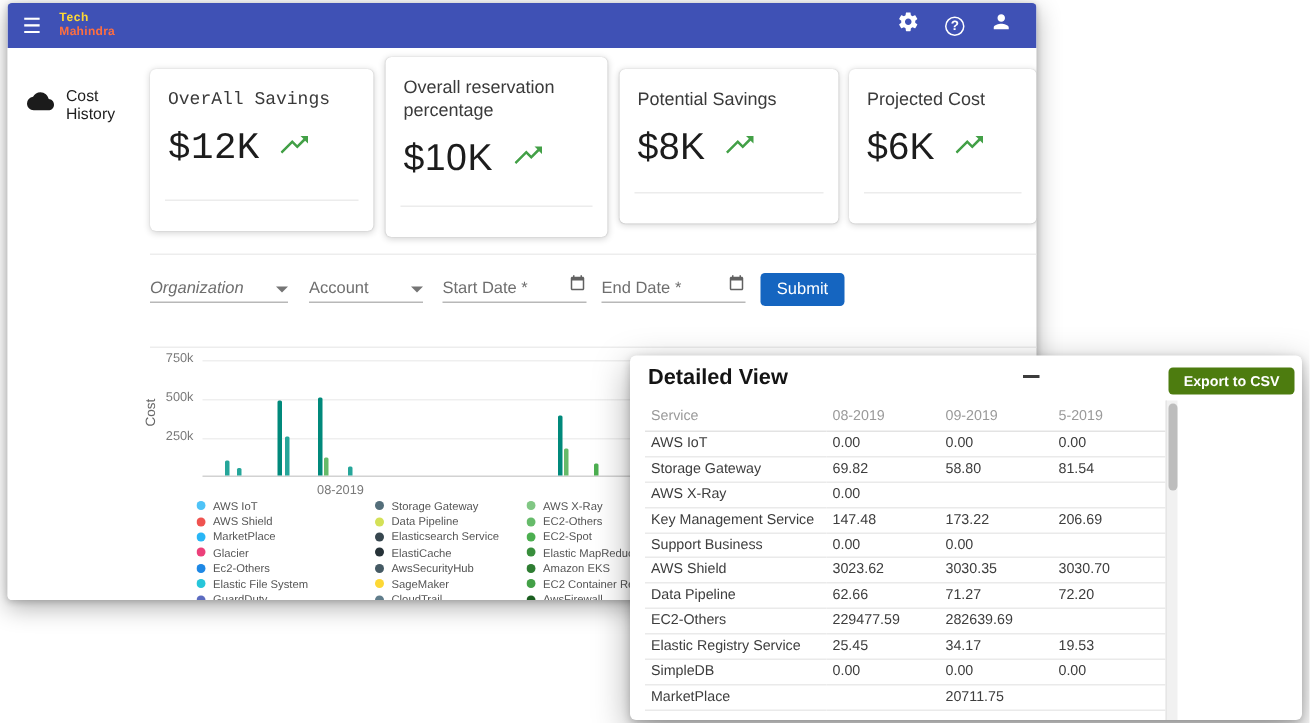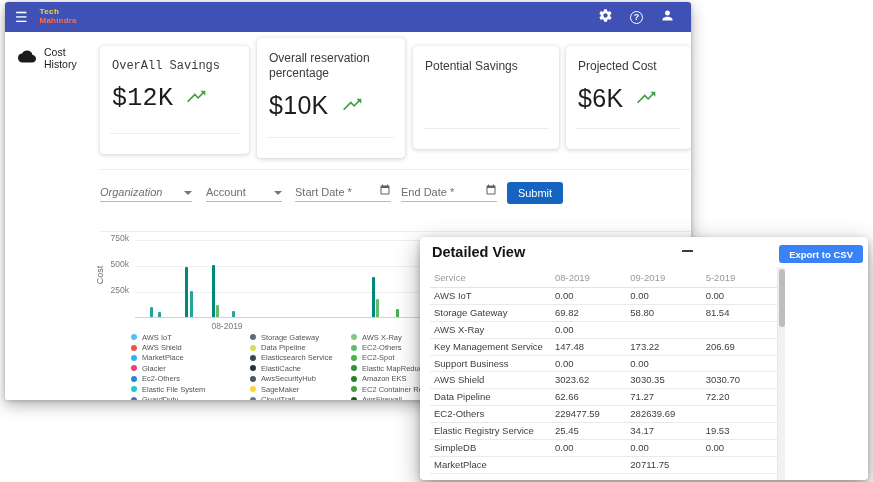--- a/index.html
+++ b/index.html
@@ -24,21 +24,21 @@
   .logo-top { font-size:8px; font-weight:bold; color:#fdd835; letter-spacing:.4px; }
   .logo-bottom { font-size:8px; font-weight:bold; color:#ff6e40; letter-spacing:.2px; }
   .appbar-right { margin-left:auto; display:flex; align-items:center; gap:17px; padding-right:6px; }
   .appbar-right > * { cursor:pointer; }
   .help-circle {
     width:13px; height:13px; border:1.5px solid #fff; border-radius:50%;
     font-size:9px; font-weight:bold; display:flex; align-items:center; justify-content:center;
   }
 
   .sidebar { position:absolute; left:0; top:30px; width:95px; bottom:0; background:#fff; }
-  .sidebar-item { display:flex; align-items:center; gap:8px; padding:14px 0 0 13px; cursor:pointer; }
+  .sidebar-item { display:flex; align-items:center; gap:8px; padding:26px 0 0 13px; cursor:pointer; }
   .sidebar-item .lbl { font-size:10.5px; color:#1d1d1d; }
 
   
   .card {
     position:absolute; background:#fff; border-radius:4px; padding:13px 12px 0 12px;
     box-shadow:0 1px 5px rgba(0,0,0,.18), 0 0 1px rgba(0,0,0,.14);
   }
   #card-0 { left:95px;  top:44px; width:149px; height:108px;font-family:Liberation Mono, monospace; }
   #card-1 { left:252px; top:36px; width:148px; height:120px; }
   #card-2 { left:408px; top:44px; width:146px; height:103px; }
@@ -86,21 +86,21 @@
   
   .detail-panel {
     position:absolute; left:420px; top:237px; width:448px; height:243px;
     background:#fff; border-radius:4px; overflow:hidden; z-index:5;
     box-shadow:0 8px 24px rgba(0,0,0,.35), 0 2px 6px rgba(0,0,0,.22);
   }
   .dv-title { position:absolute; left:12px; top:7px; font-size:14.5px; font-weight:bold; color:#141414; }
   .dv-min { position:absolute; left:262px; top:13px; width:11px; height:2px; background:#3c3c3c; cursor:pointer; }
   .dv-export {
     position:absolute; right:5px; top:8px; height:18px; padding:0 10px;
-    background:#3b82f6; color:#fff; border:none; border-radius:3px;
+    background:#4d7c0f; color:#fff; border:none; border-radius:3px;
     font-size:9.5px; font-weight:bold; font-family:inherit; cursor:pointer;
   }
   .dv-table { position:absolute; left:10px; top:30px; width:347px; border-collapse:collapse; table-layout:fixed; }
   .dv-table th {
     font-weight:normal; text-align:left; color:#9a9a9a; font-size:9.5px;
     padding:5px 4px 4px 4px; border-bottom:1px solid #e3e3e3;
   }
   .dv-table th:nth-child(1) { width:121px; }
   .dv-table td {
     font-size:9.5px; line-height:1.25; color:#3d3d3d;
@@ -161,20 +161,26 @@
     <div class="value-row">
       <span class="value">$10K</span>
       <span><svg width="20" height="13" viewBox="0 0 24 14" fill="#43a047">
             <path d="M16 0l2.29 2.29-4.88 4.88-4-4L0 12.59 1.41 14l8-8 4 4 6.3-6.29L22 6V0z"></path>
           </svg></span>
     </div>
     <div class="divider"></div>
   </div>
   <div class="card" id="card-2">
     <div class="title">Potential Savings</div>
+    <div class="value-row">
+      <span class="value">$8K</span>
+      <span><svg width="20" height="13" viewBox="0 0 24 14" fill="#43a047">
+            <path d="M16 0l2.29 2.29-4.88 4.88-4-4L0 12.59 1.41 14l8-8 4 4 6.3-6.29L22 6V0z"></path>
+          </svg></span>
+    </div>
     <div class="divider"></div>
   </div>
   <div class="card" id="card-3">
     <div class="title">Projected Cost</div>
     <div class="value-row">
       <span class="value">$6K</span>
       <span><svg width="20" height="13" viewBox="0 0 24 14" fill="#43a047">
             <path d="M16 0l2.29 2.29-4.88 4.88-4-4L0 12.59 1.41 14l8-8 4 4 6.3-6.29L22 6V0z"></path>
           </svg></span>
     </div>

